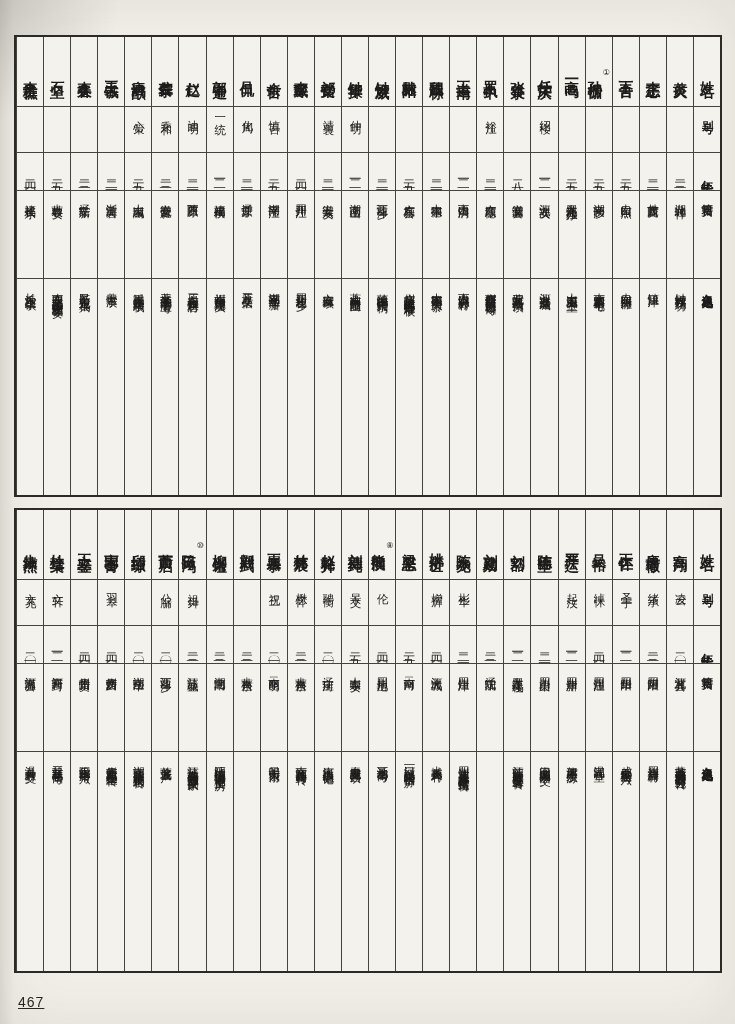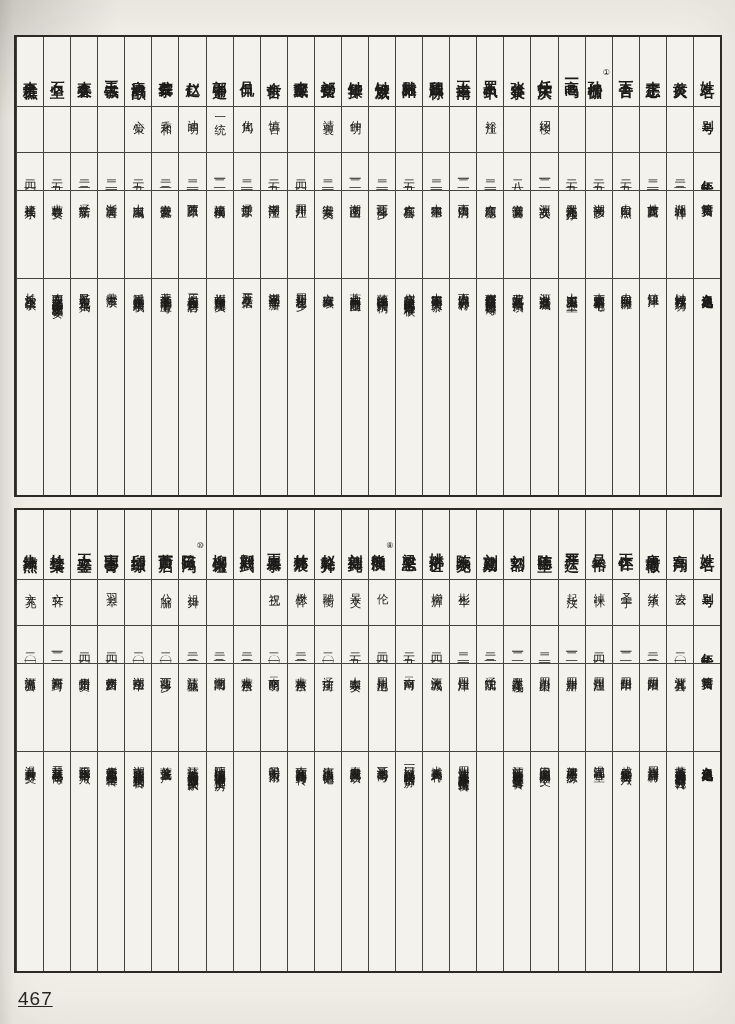--- a/index.html
+++ b/index.html
@@ -65,21 +65,21 @@
   }
   
   .hdr{font-weight:700;}
   .hdr-name  {font-size:13px;letter-spacing:16px;}
   .hdr-alias {font-size:12px;letter-spacing:8px;padding-top:6px;}
   .hdr-age   {font-size:12px;letter-spacing:3px;}
   .hdr-native{font-size:12.5px;letter-spacing:24px;padding-top:14px;}
   .hdr-addr  {font-size:13px;letter-spacing:28px;padding-top:16px;}
   .pagenum{
     position:absolute;left:18px;bottom:14px;
-    font-size:19px;color:#262521;letter-spacing:1px;text-decoration:underline;
+    font-size:14px;color:#262521;letter-spacing:1px;text-decoration:underline;
   }
 </style>
 </head>
 <body>
 
 <div class="page">
 
   <div class="dirtable top">
     <div class="col headercol">
       <div class="cell c-name">

